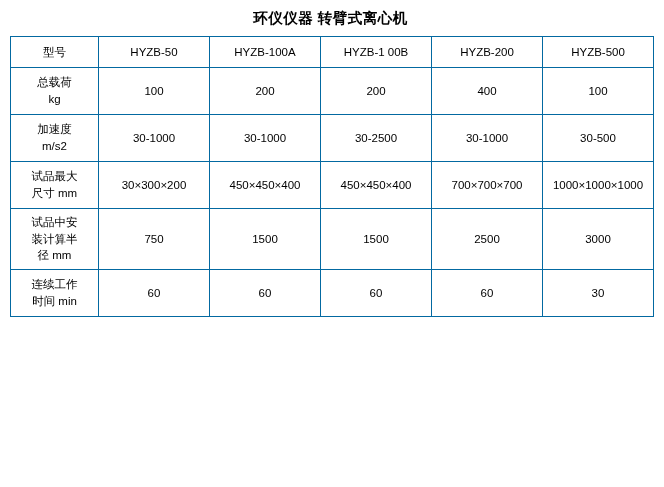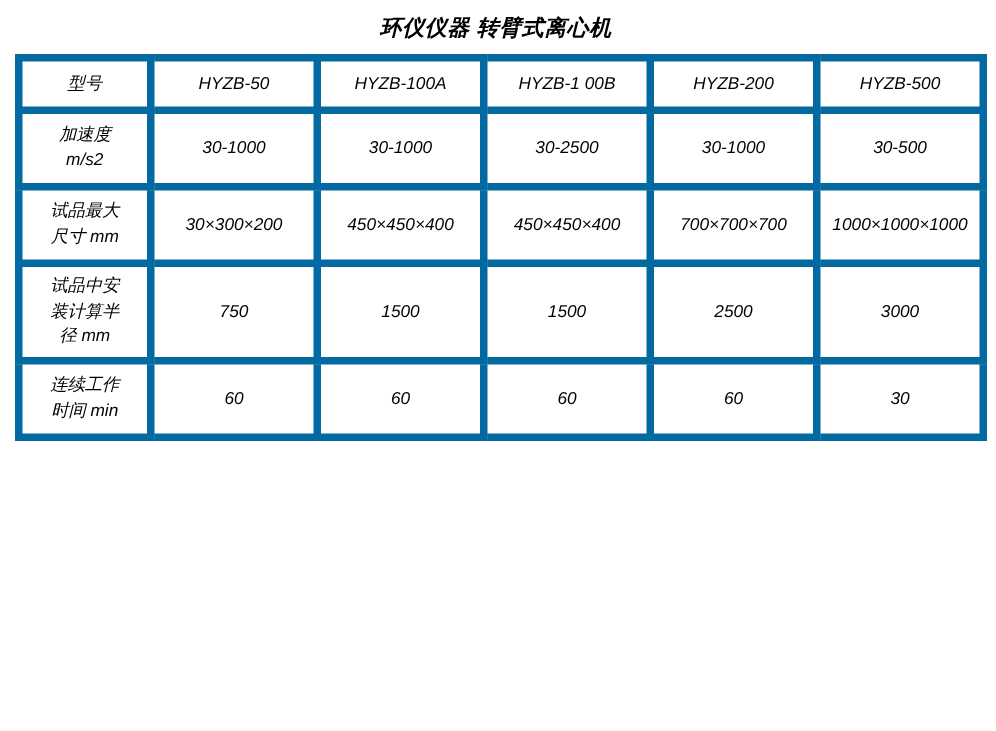--- a/index.html
+++ b/index.html
@@ -12,39 +12,38 @@
     height: 487px;
     font-family: "Liberation Sans", sans-serif;
     color: #000000;
     overflow: hidden;
   }
   .page {
     position: relative;
     width: 661px;
     height: 487px;
     box-sizing: border-box;
-    font-style: italic;
   }
   .title {
     text-align: center;
     font-size: 14.5px;
     font-weight: bold;
     letter-spacing: 0.5px;
     padding: 9px 0 8px 0;
     color: #000;
   }
   table.spec {
     border-collapse: collapse;
     table-layout: fixed;
     width: 644px;
     margin: 0 10px;
     border: 1px solid #000;
   }
   table.spec td {
-    border: 5px solid #0369a1;
+    border: 1px solid #0369a1;
     text-align: center;
     vertical-align: middle;
     font-size: 11.5px;
     line-height: 1.45;
     padding: 2px 2px;
     word-break: break-all;
   }
   td.rowlabel {
     font-size: 11.5px;
     padding-left: 6px;
@@ -83,20 +82,31 @@
         <td class="rowlabel">型号</td>
         <td class="model">HYZB-50</td>
         <td class="model">HYZB-100A</td>
         <td class="model">HYZB-1 00B</td>
         <td class="model">HYZB-200</td>
         <td class="model">HYZB-500</td>
       </tr>
 
 
 
+      <tr class="r-two">
+        <td class="rowlabel">
+          <div>总载荷</div>
+          <div>kg</div>
+        </td>
+        <td>100</td>
+        <td>200</td>
+        <td>200</td>
+        <td>400</td>
+        <td>100</td>
+      </tr>
 
       <tr class="r-two">
         <td class="rowlabel">
           <div>加速度</div>
           <div>m/s2</div>
         </td>
         <td>30-1000</td>
         <td>30-1000</td>
         <td>30-2500</td>
         <td>30-1000</td>

